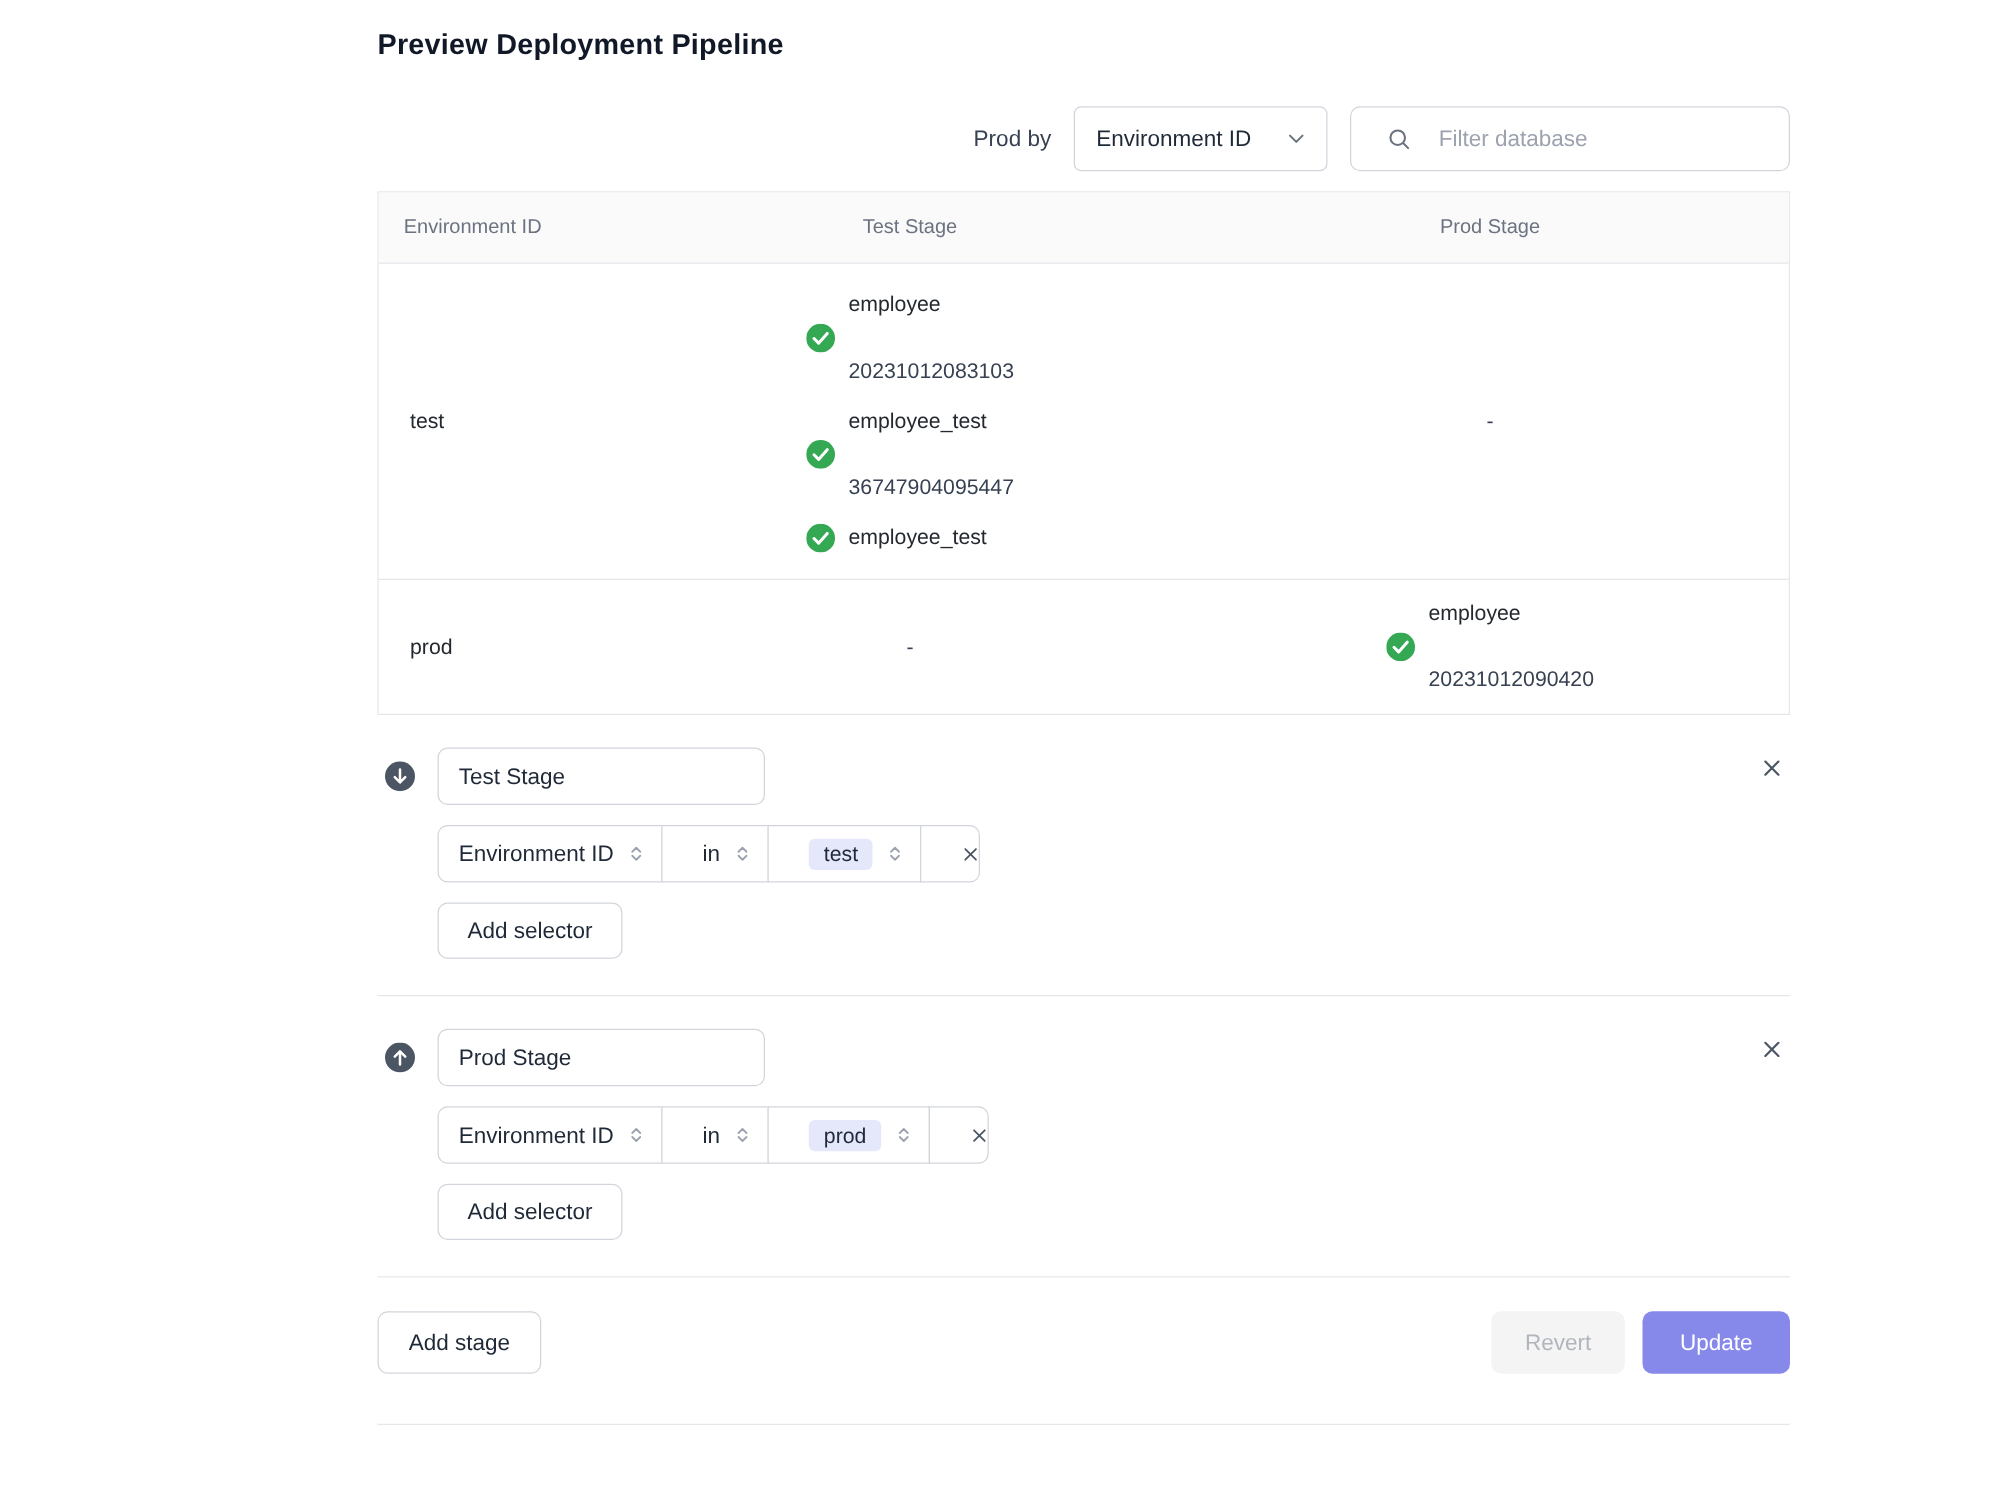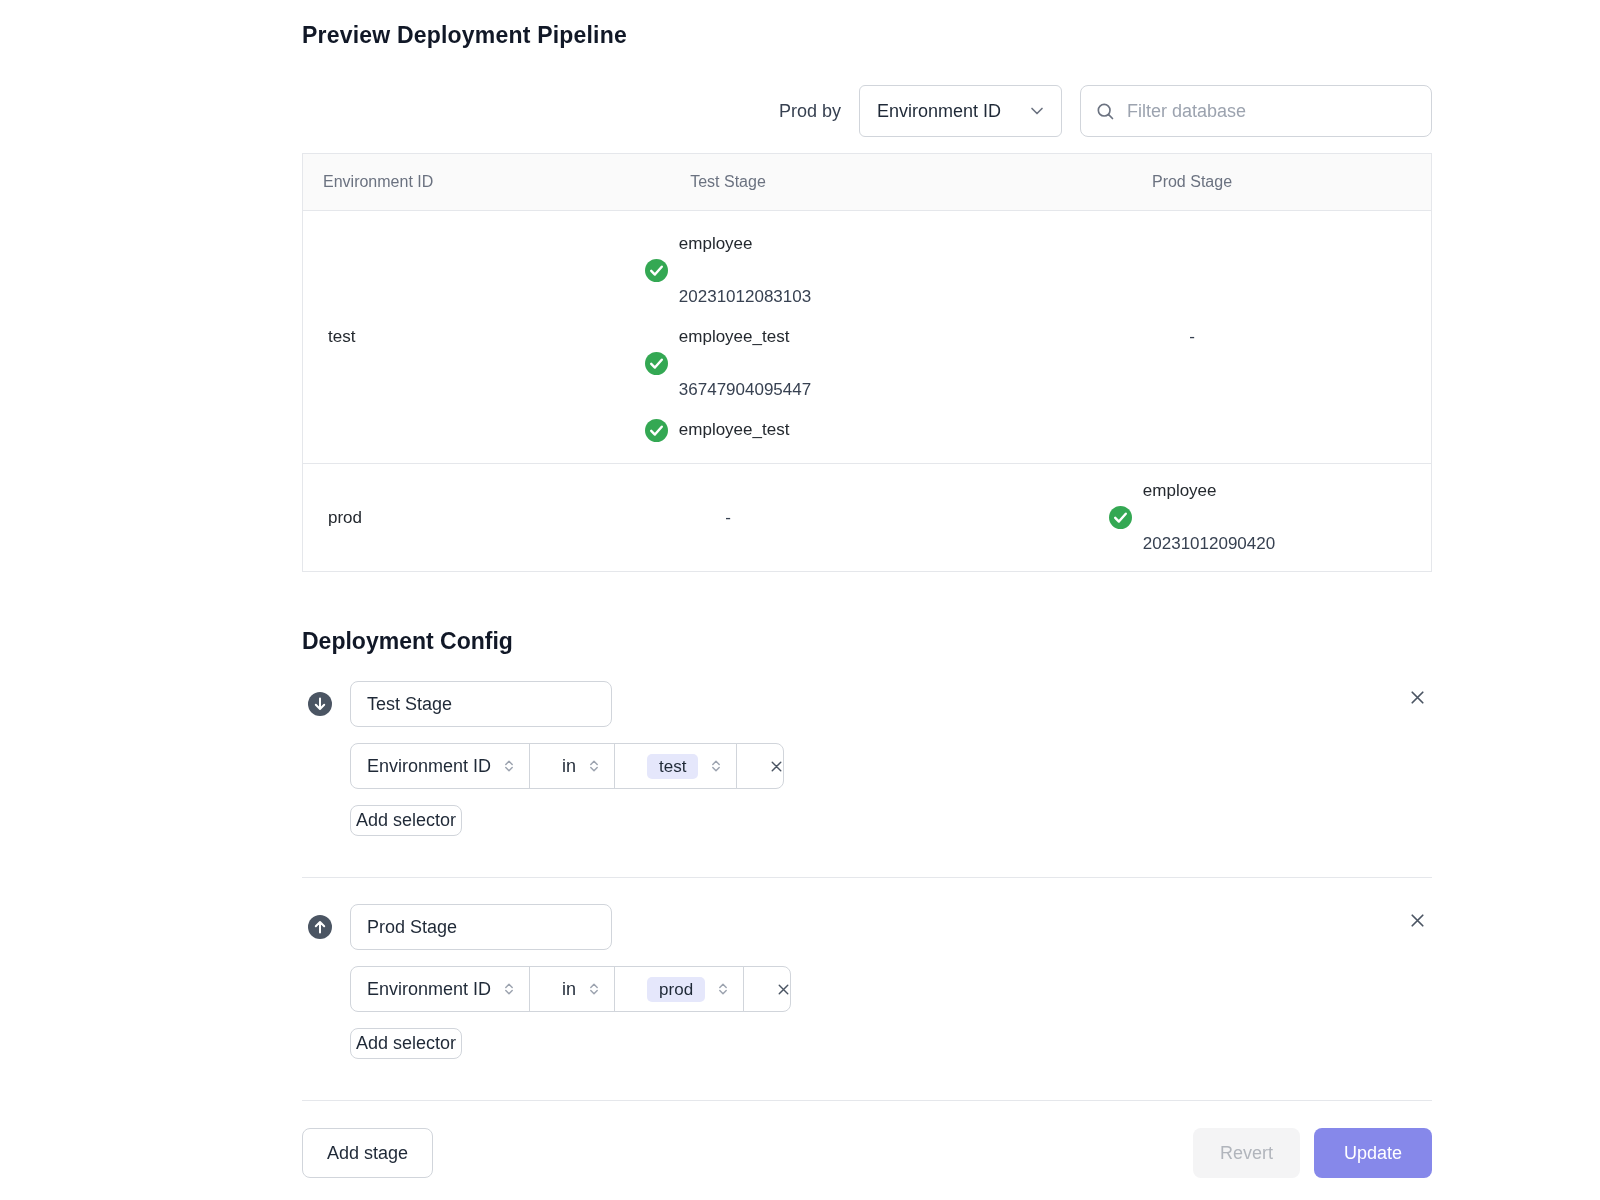--- a/index.html
+++ b/index.html
@@ -23,22 +23,22 @@
   
   .toolbar{margin-top:36px;display:flex;justify-content:flex-end;align-items:center;gap:18px;}
   .group-by-label{font-size:18px;color:#374151;}
   .select{
     display:inline-flex;align-items:center;gap:26px;border:1px solid var(--ctl-border);
     border-radius:6px;padding:0 14px 0 17px;height:52px;font-size:18px;color:var(--text);
     background:#fff;cursor:pointer;
   }
   .select svg{width:20px;height:20px;}
   .filter-box{
-    display:flex;align-items:center;gap:10px;border:1px solid var(--ctl-border);
-    border-radius:8px;height:52px;width:352px;padding:0 14px;background:#fff;
+    display:flex;align-items:center;gap:20px;border:1px solid var(--ctl-border);
+    border-radius:8px;height:52px;width:352px;padding:0 28px;background:#fff;
   }
   .filter-box svg{width:20px;height:20px;flex:0 0 auto;}
   .filter-box input{
     border:none;outline:none;font-size:18px;width:100%;color:var(--text);
     font-family:inherit;background:transparent;
   }
   .filter-box input::placeholder{color:#9ca3af;}
 
   
   .ptable{margin-top:16px;border:1px solid var(--border);font-size:17px;}
@@ -93,21 +93,21 @@
   .seg .unfold svg{width:16px;height:16px;display:block;}
   .seg-x{justify-content:center;padding:0;width:48px;background:#fff;border:1px solid var(--ctl-border);
     cursor:pointer;}
   .seg-x svg{width:17px;height:17px;}
   .tag{background:var(--tag_bg);color:#1f2937;border-radius:5px;padding:4px 12px;font-size:17px;line-height:1;}
 
   .btn{
     border:1px solid var(--ctl-border);background:#fff;border-radius:8px;font-size:18px;color:var(--text);
     font-family:inherit;cursor:pointer;
   }
-  .add-selector{margin:16px 0 16px 48px;height:31px;padding:0 5px;}
+  .add-selector{margin:16px 0 4px 48px;height:45px;padding:0 23px;}
   .stage-divider{border:none;border-top:1px solid var(--border);margin:25px 0 0;}
 
   .bottom-actions{margin-top:27px;display:flex;align-items:center;}
   .add-stage{height:50px;padding:0 24px;}
   .actions-right{margin-left:auto;display:flex;align-items:center;gap:14px;}
   .btn-revert{
     border:none;background:#f4f4f5;color:#b1b5bc;border-radius:8px;height:50px;padding:0 27px;
     font-size:18px;font-family:inherit;cursor:default;
   }
   .btn-update{
@@ -211,21 +211,20 @@
             <span class="db-text">
               <span class="db-name">employee</span>
               <span class="db-version">20231012090420</span>
             </span>
           </div>
         </div>
       </div>
     </div>
   </div>
 
-  <h2 class="config-title">Deployment Config</h2>
 
   <div class="stage">
     <div class="stage-header">
       <span class="dir-icon">
         <svg viewBox="0 0 24 24">
             <circle cx="12" cy="12" r="12" fill="#4b5563"></circle>
             <path d="M12 6.5v10M7.8 12.7L12 17l4.2-4.3" stroke="#fff" stroke-width="2" fill="none" stroke-linecap="round" stroke-linejoin="round"></path>
           </svg>
       </span>
       <input class="stage-name" value="Test Stage" style="">

